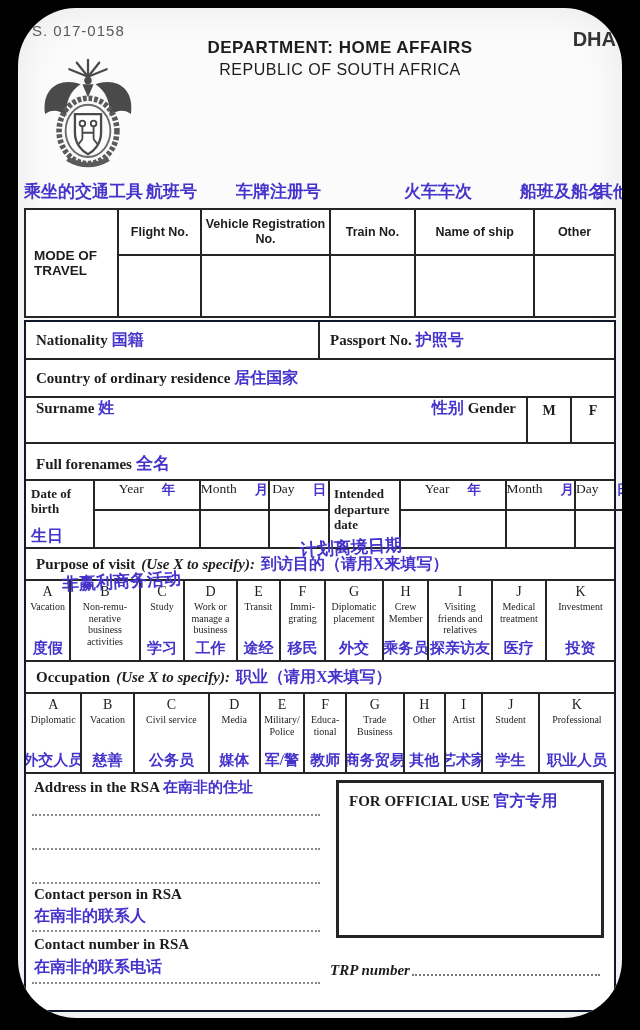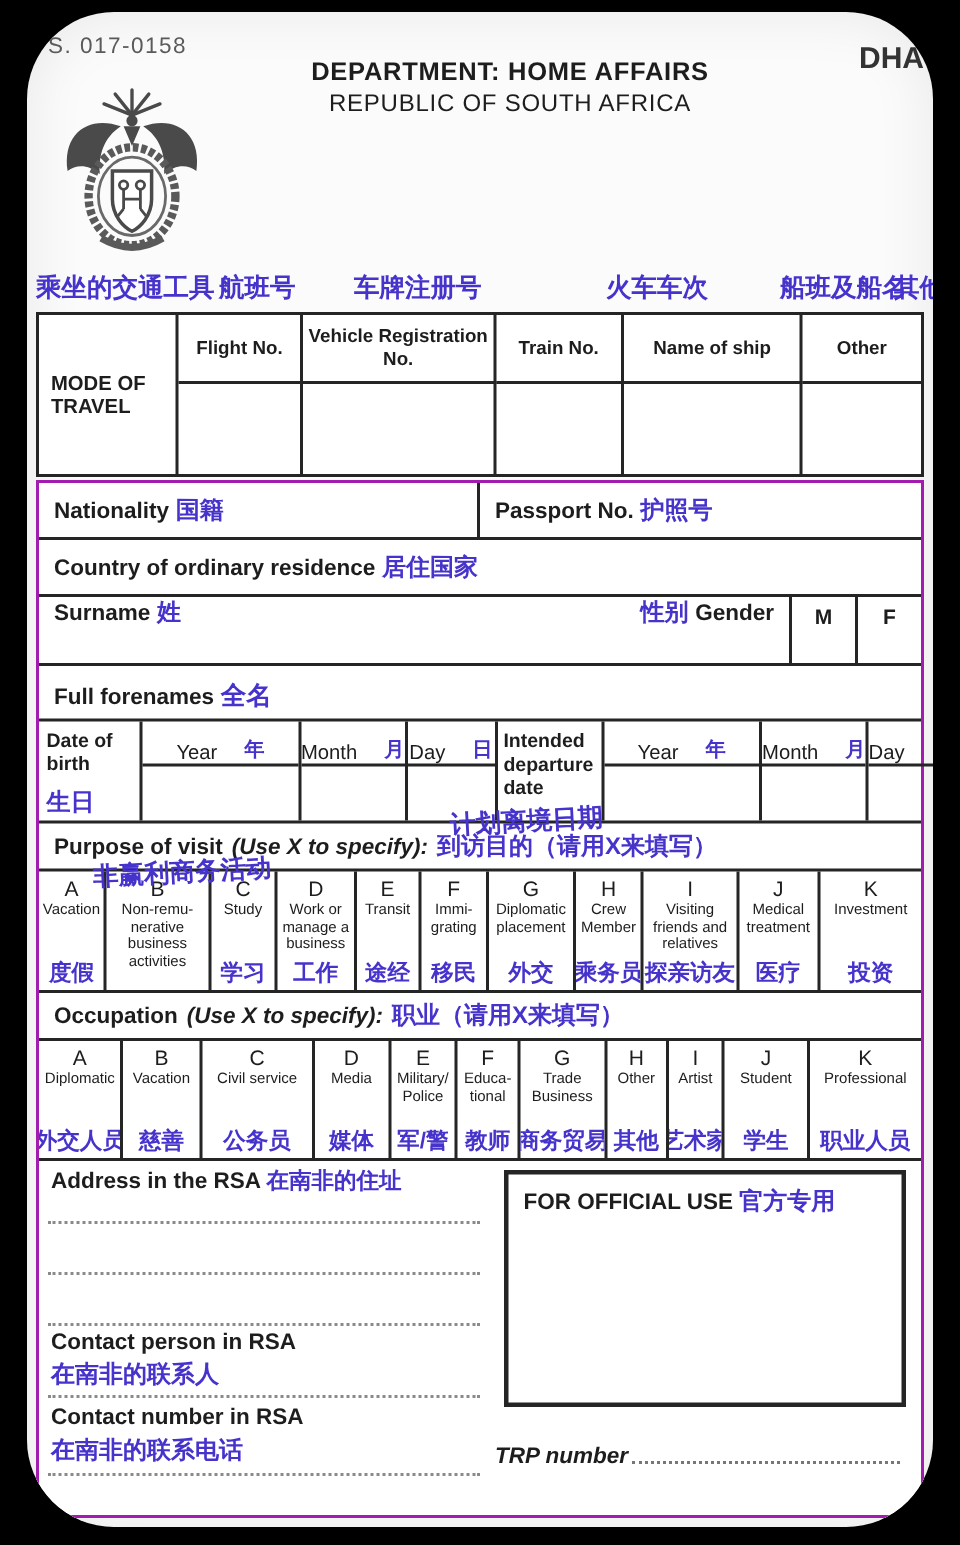--- a/index.html
+++ b/index.html
@@ -39,41 +39,41 @@
   }
   .mt-label { grid-row:1/3; border-right:2px solid #252525; display:flex; align-items:center; justify-content:center;
     font-size:13.5px; font-weight:bold; text-align:left; padding-left:8px; }
   .mt-h { border-right:2px solid #252525; border-bottom:2px solid #252525; display:flex; align-items:center;
     justify-content:center; text-align:center; font-size:12.5px; font-weight:bold; line-height:1.2; padding:1px; }
   .mt-h.last, .mt-c.last { border-right:none; }
   .mt-c { border-right:2px solid #252525; }
 
   .big-table {
     position:absolute; left:6px; right:6px; top:312px; height:692px;
-    border:2px solid #a21caf; background:#fff; display:flex; flex-direction:column;
+    border:2px solid #0f172a; background:#fff; display:flex; flex-direction:column;font-family:Liberation Serif, serif;
   }
   .row { border-bottom:2px solid #252525; flex:0 0 auto; position:relative; }
   .row:last-child { border-bottom:none; }
   .lbl { font-weight:bold; font-size:15px; }
   .pad { padding:8px 10px; }
 
   .split { display:flex; }
   .split > div:first-child { flex:0 0 50%; border-right:2px solid #252525; }
 
   .surrow { display:flex; align-items:stretch; }
   .sur-main { flex:1; display:flex; align-items:flex-start; justify-content:space-between; padding:0 10px; }
   .mf { flex:0 0 44px; border-left:2px solid #252525; display:flex; justify-content:center;
         padding-top:5px; font-size:14px; font-weight:bold; }
 
   .dobrow { display:flex; height:100%; }
   .dob-lab { flex:0 0 11.8%; border-right:2px solid #252525; padding:6px 5px 2px; font-weight:bold; font-size:13px; line-height:1.15; display:flex; flex-direction:column; }
   .dep-lab { flex:0 0 12.1%; border-right:2px solid #252525; padding:5px 4px; font-weight:bold; font-size:13px; line-height:1.2; }
   .dcol { display:flex; flex-direction:column; border-right:2px solid #252525; }
   .dcol.last { border-right:none; }
-  .dcol .dh { height:30px; border-bottom:2px solid #252525; display:flex; align-items:flex-end; justify-content:center; gap:18px; font-size:13.5px; }
+  .dcol .dh { height:30px; border-bottom:2px solid #252525; display:flex; align-items:flex-start; justify-content:center; gap:18px; font-size:13.5px; }
   .dcol .de { flex:1; }
 
   .titlerow { display:flex; align-items:center; gap:6px; padding:0 10px; font-size:15px; }
   .titlerow .tn { font-weight:bold; font-style:italic; }
   .titlerow .cn { font-size:16px; white-space:nowrap; }
 
   .grid { display:flex; align-items:stretch; }
   .gcell { border-right:2px solid #252525; display:flex; flex-direction:column; align-items:center; text-align:center; overflow:hidden; }
   .gcell.last { border-right:none; }
   .gcode { font-size:14px; margin-top:3px; }

